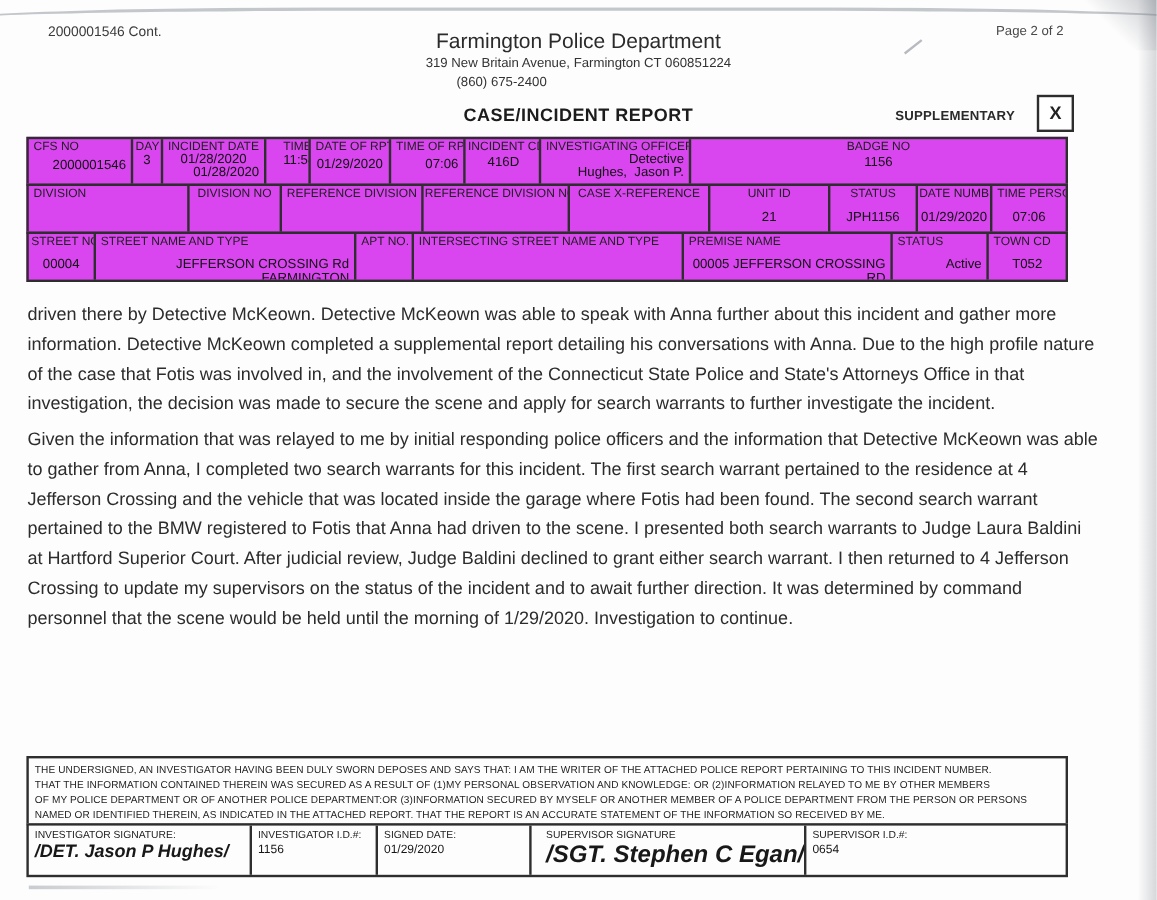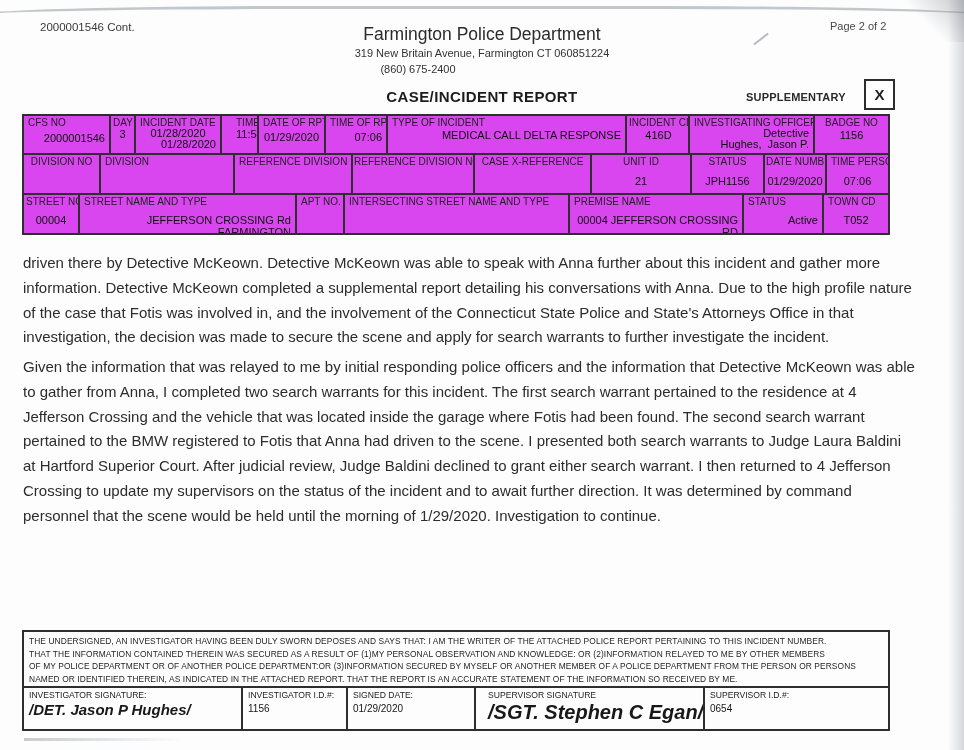--- a/index.html
+++ b/index.html
@@ -96,44 +96,40 @@
         <div class="val">11:54</div>
       </div>
       <div class="cell" style="width:67px">
         <div class="lbl">DATE OF RPT</div>
         <div class="val ta-c mt3">01/29/2020</div>
       </div>
       <div class="cell" style="width:62px">
         <div class="lbl">TIME OF RPT</div>
         <div class="val mt3">07:06</div>
       </div>
-      <div class="cell" style="width:239px">
-        <div class="lbl">TYPE OF INCIDENT</div>
-        <div class="val mt1">MEDICAL CALL DELTA RESPONSE</div>
-      </div>
       <div class="cell" style="width:63px;padding-left:2px;padding-right:0">
         <div class="lbl">INCIDENT CD</div>
         <div class="val ta-c mt1">416D</div>
       </div>
       <div class="cell" style="width:125px">
         <div class="lbl">INVESTIGATING OFFICER</div>
         <div class="val ind" style="margin-top:-1px">Detective</div>
         <div class="val ind" style="margin-top:-1px">Hughes,  Jason P.</div>
       </div>
       <div class="cell">
         <div class="lbl ta-c">BADGE NO</div>
         <div class="val ta-c mt1">1156</div>
       </div>
     </div>
     <div class="frow r2">
+      <div class="cell" style="width:134px">
+        <div class="lbl">DIVISION</div>
+      </div>
       <div class="cell" style="width:77px">
         <div class="lbl ta-c">DIVISION NO</div>
-      </div>
-      <div class="cell" style="width:134px">
-        <div class="lbl">DIVISION</div>
       </div>
       <div class="cell" style="width:118px">
         <div class="lbl ta-c">REFERENCE DIVISION</div>
       </div>
       <div class="cell" style="width:122px;padding-left:1px;padding-right:1px">
         <div class="lbl">REFERENCE DIVISION NO</div>
       </div>
       <div class="cell" style="width:117px">
         <div class="lbl ta-c">CASE X-REFERENCE</div>
       </div>
@@ -164,21 +160,21 @@
         <div class="val" style="margin-top:7px">JEFFERSON CROSSING Rd   FARMINGTON</div>
       </div>
       <div class="cell" style="width:48px">
         <div class="lbl ta-c">APT NO.</div>
       </div>
       <div class="cell" style="width:225px">
         <div class="lbl">INTERSECTING STREET NAME AND TYPE</div>
       </div>
       <div class="cell" style="width:174px">
         <div class="lbl">PREMISE NAME</div>
-        <div class="val" style="margin-top:7px">00004 JEFFERSON CROSSING RD</div>
+        <div class="val" style="margin-top:7px">00005 JEFFERSON CROSSING RD</div>
       </div>
       <div class="cell" style="width:80px">
         <div class="lbl">STATUS</div>
         <div class="val" style="margin-top:7px">Active</div>
       </div>
       <div class="cell">
         <div class="lbl">TOWN CD</div>
         <div class="val ta-c" style="margin-top:7px">T052</div>
       </div>
     </div>
@@ -188,21 +184,21 @@
   <div class="para p2">Given the information that was relayed to me by initial responding police officers and the information that Detective McKeown was able to gather from Anna, I completed two search warrants for this incident. The first search warrant pertained to the residence at 4 Jefferson Crossing and the vehicle that was located inside the garage where Fotis had been found. The second search warrant pertained to the BMW registered to Fotis that Anna had driven to the scene. I presented both search warrants to Judge Laura Baldini at Hartford Superior Court. After judicial review, Judge Baldini declined to grant either search warrant. I then returned to 4 Jefferson Crossing to update my supervisors on the status of the incident and to await further direction. It was determined by command personnel that the scene would be held until the morning of 1/29/2020. Investigation to continue.</div>
 
   <div class="sworn">
     <div>THE UNDERSIGNED, AN INVESTIGATOR HAVING BEEN DULY SWORN  DEPOSES AND SAYS THAT: I AM THE WRITER OF THE ATTACHED POLICE REPORT PERTAINING TO THIS INCIDENT NUMBER.</div>
     <div>THAT THE INFORMATION CONTAINED THEREIN WAS SECURED AS A RESULT OF (1)MY PERSONAL OBSERVATION AND KNOWLEDGE: OR (2)INFORMATION RELAYED TO ME BY OTHER MEMBERS</div>
     <div>OF MY POLICE DEPARTMENT OR OF ANOTHER POLICE DEPARTMENT:OR (3)INFORMATION SECURED BY MYSELF OR ANOTHER MEMBER OF A POLICE DEPARTMENT FROM THE PERSON OR PERSONS</div>
     <div>NAMED OR IDENTIFIED THEREIN, AS INDICATED IN THE ATTACHED REPORT.  THAT THE REPORT IS AN ACCURATE STATEMENT OF THE INFORMATION SO RECEIVED BY ME.</div>
   </div>
 
   <div class="sigrow">
-    <div class="cell" style="width:219px">
+    <div class="cell" style="width:186px">
       <div class="slbl">INVESTIGATOR SIGNATURE:</div>
       <div class="sig">/DET. Jason P Hughes/</div>
     </div>
     <div class="cell" style="width:105px">
       <div class="slbl">INVESTIGATOR I.D.#:</div>
       <div class="sid">1156</div>
     </div>
     <div class="cell" style="width:128px">
       <div class="slbl">SIGNED DATE:</div>
       <div class="sid">01/29/2020</div>

